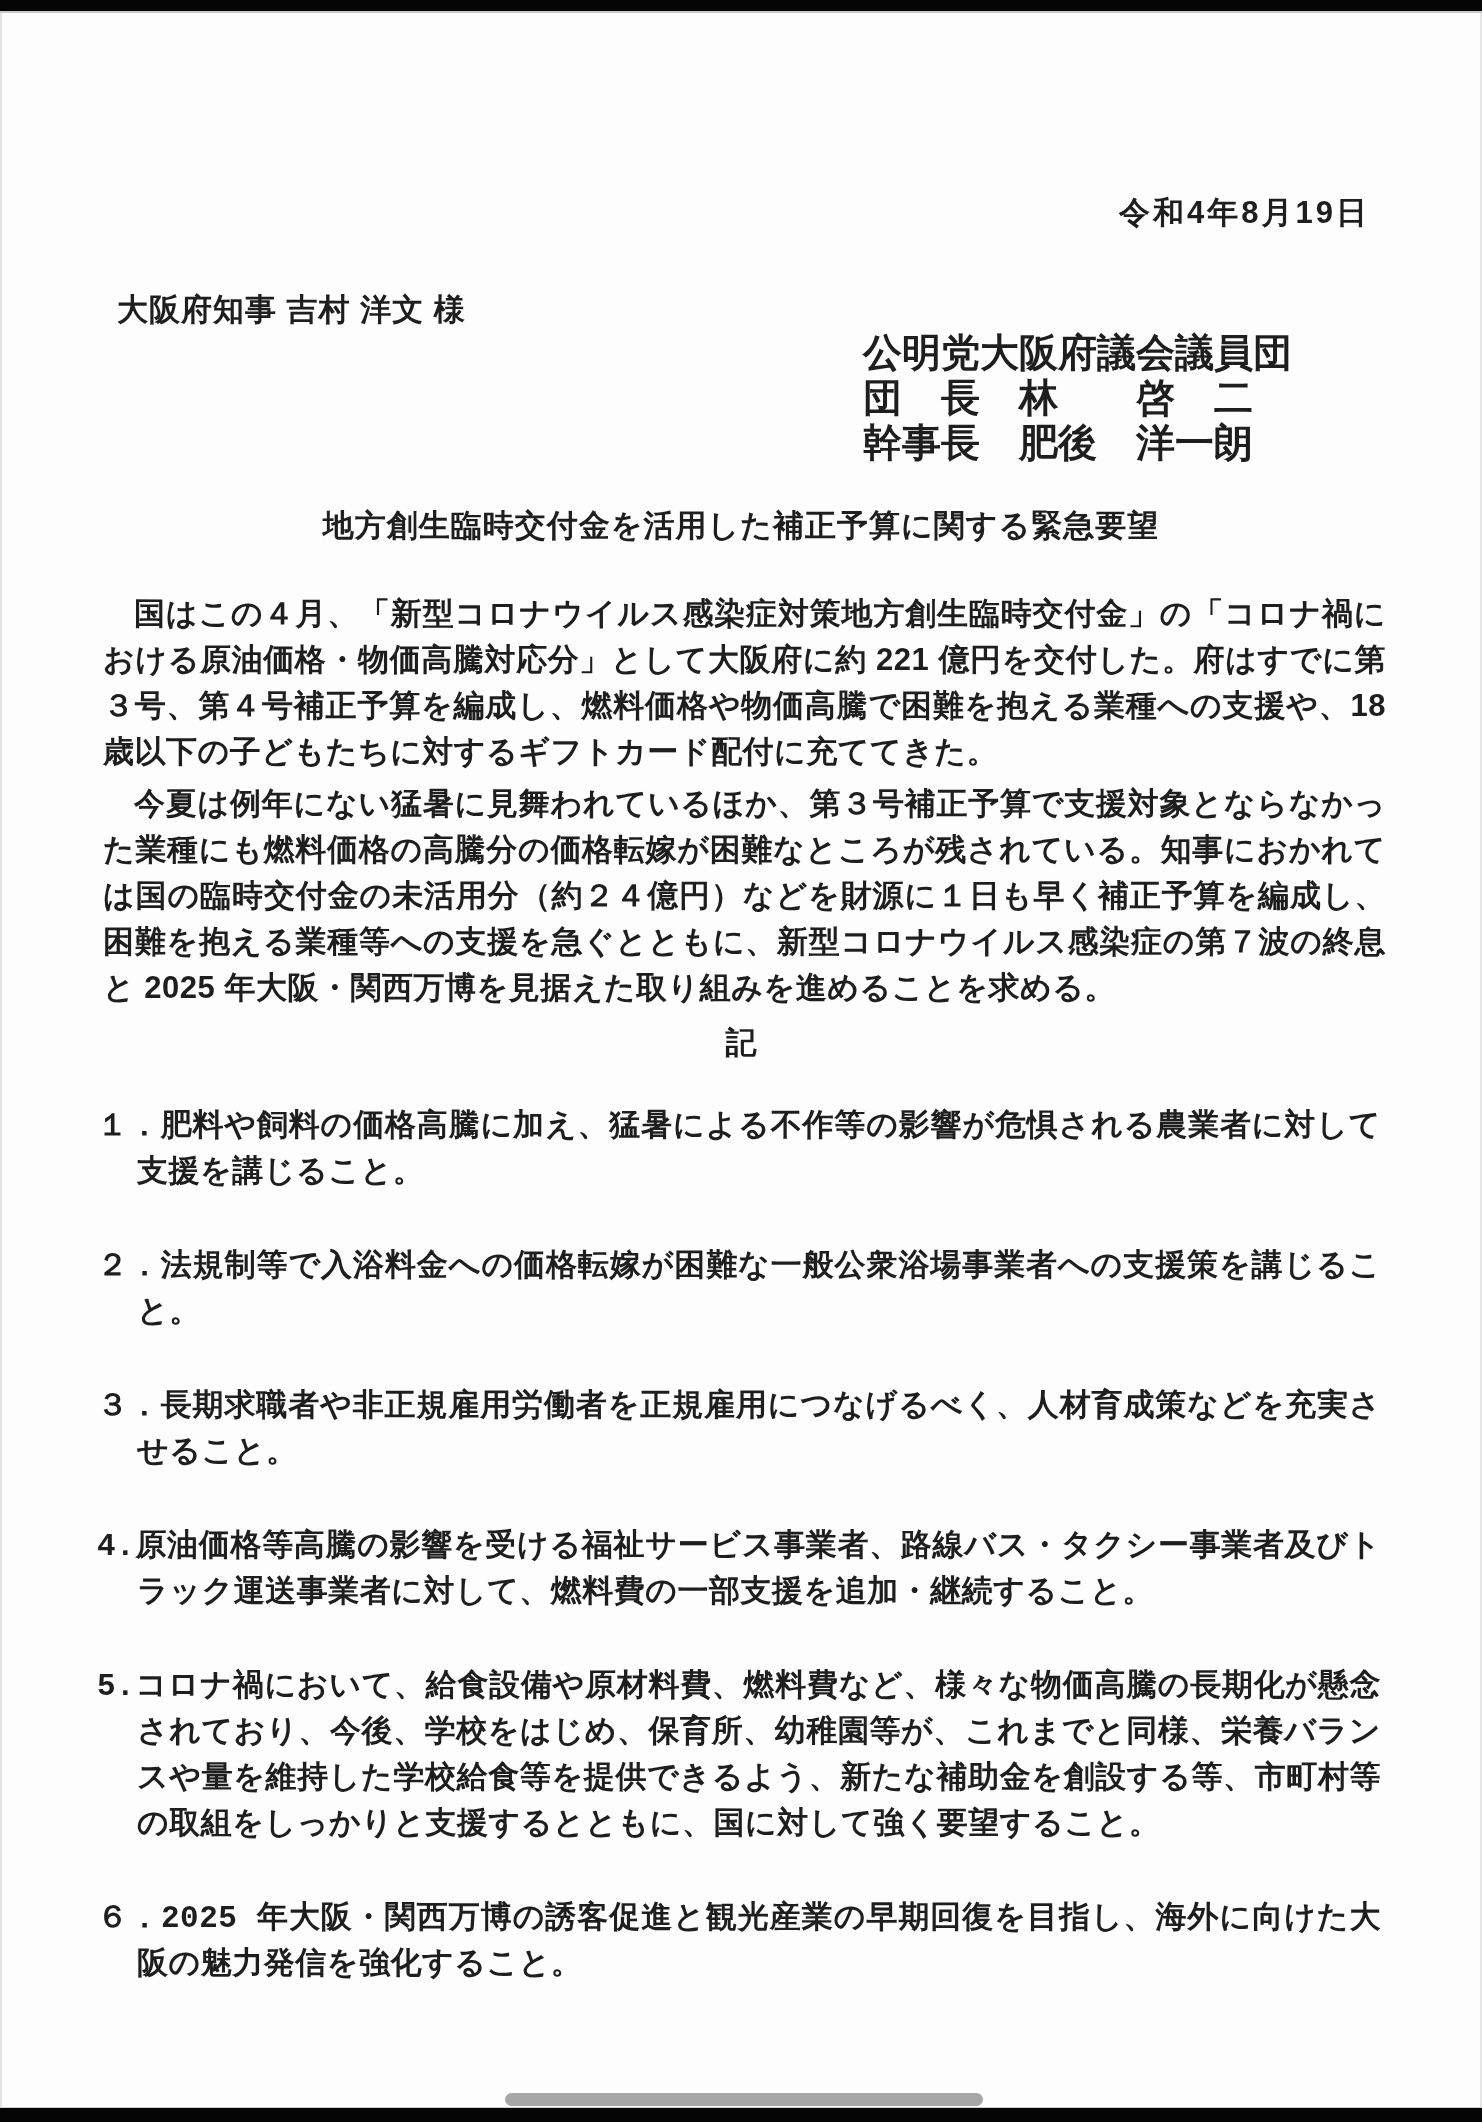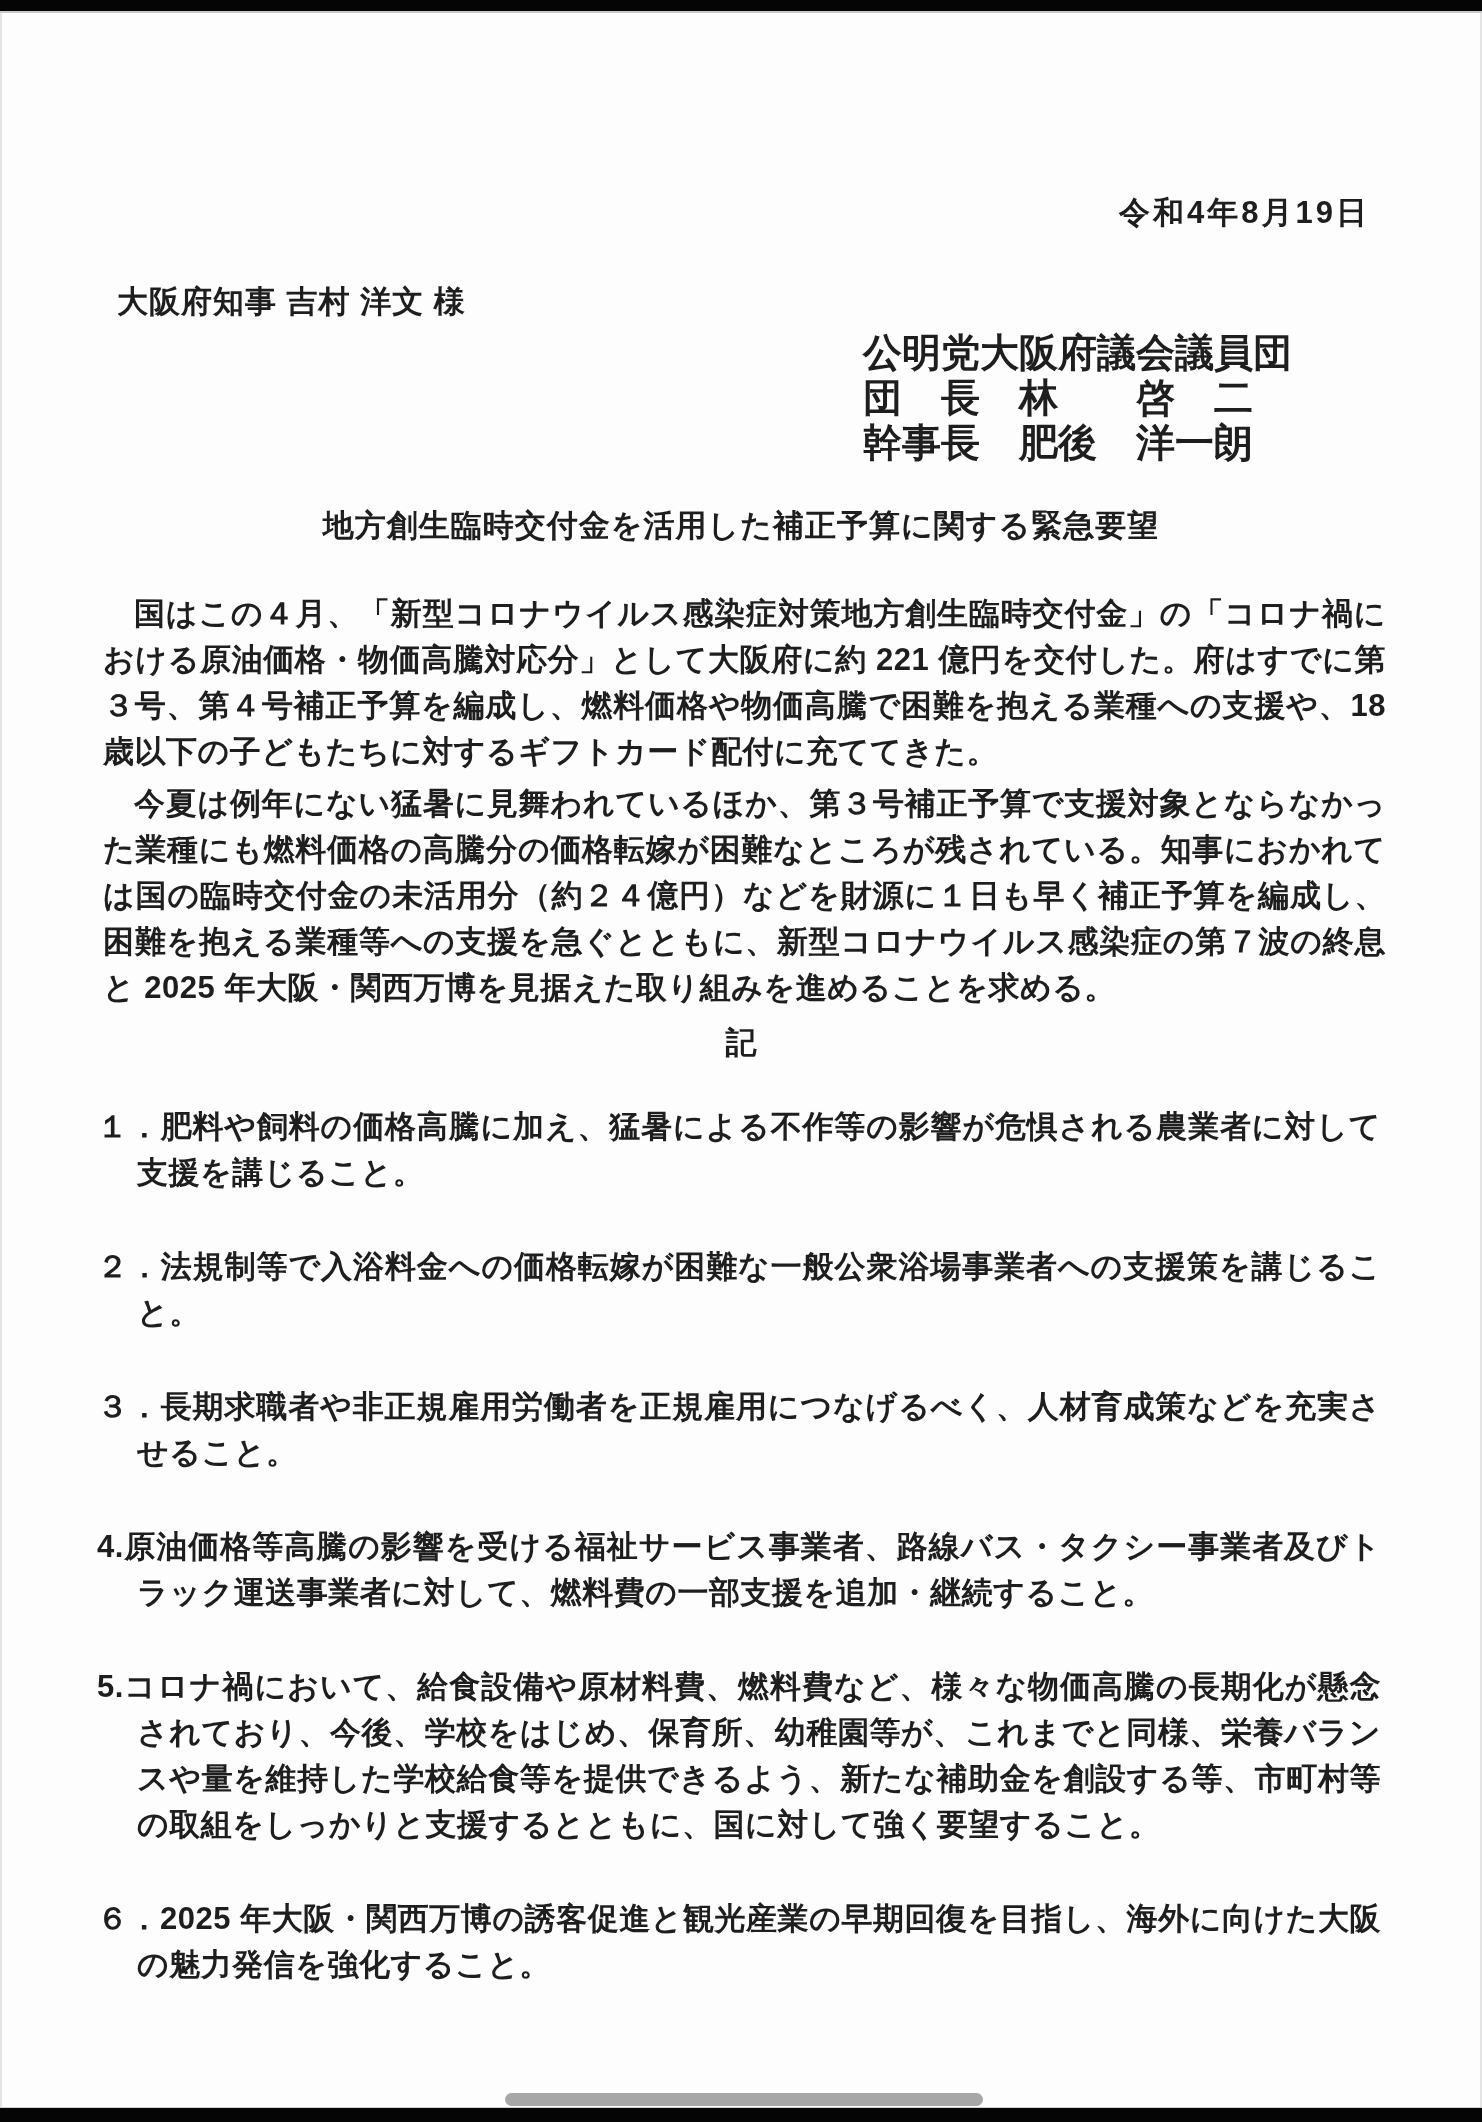--- a/index.html
+++ b/index.html
@@ -21,21 +21,21 @@
     background:#fdfdfd;
     border-left:2px solid #e4e4e4;
     border-right:2px solid #e4e4e4;
   }
   .date-line {
     position:absolute; top:192px; right:112px;
     font-size:31px; font-weight:600; letter-spacing:3px;
     white-space:nowrap;
   }
   .recipient-line {
-    position:absolute; top:281px; left:117px;
+    position:absolute; top:289px; left:117px;
     font-size:31px; font-weight:600; letter-spacing:1px;
     white-space:nowrap;
   }
   .sender-block {
     position:absolute; top:330px; right:190px;
     font-size:39px; font-weight:600; line-height:45px;
     text-align:left; white-space:nowrap;
   }
   .doc-title {
     position:absolute; top:505px; left:0; width:100%;
@@ -55,20 +55,21 @@
   .request-items {
     position:absolute; top:1104px; left:97px; width:1300px;
     font-size:31px; font-weight:600; line-height:46px;
     letter-spacing:0.5px;
     list-style:none; margin:0; padding:0;
   }
   .request-items li {
     margin:0 16px 48px 0;
     padding-left:40px; text-indent:-40px;
     text-align:justify;
+    font-family:Liberation Mono, monospace;
   }
   .home-indicator {
     position:absolute; top:2093px; left:505px;
     width:478px; height:13px;
     background:#a7a7a7;
     border-radius:7px;
   }
   .bezel-bottom {
     position:absolute; bottom:0; left:0; right:0; height:14px;
     background:#050505;

